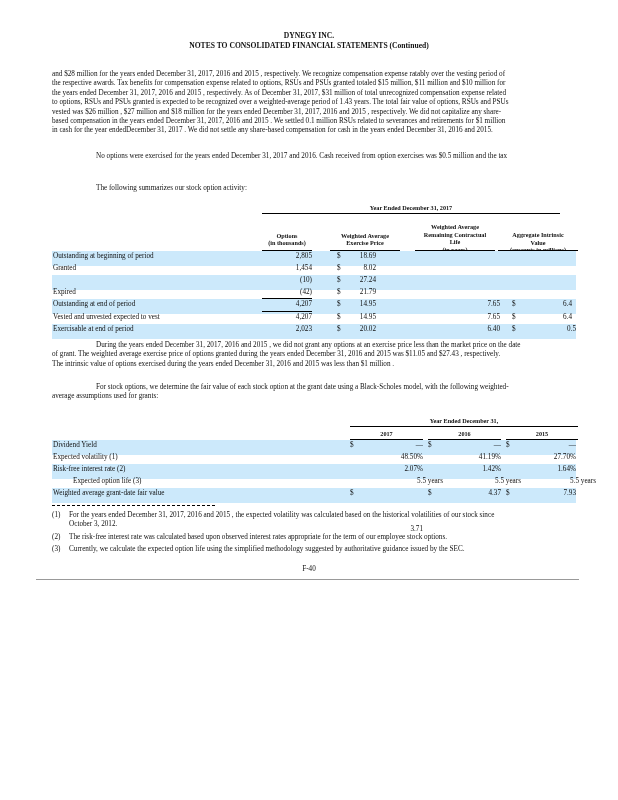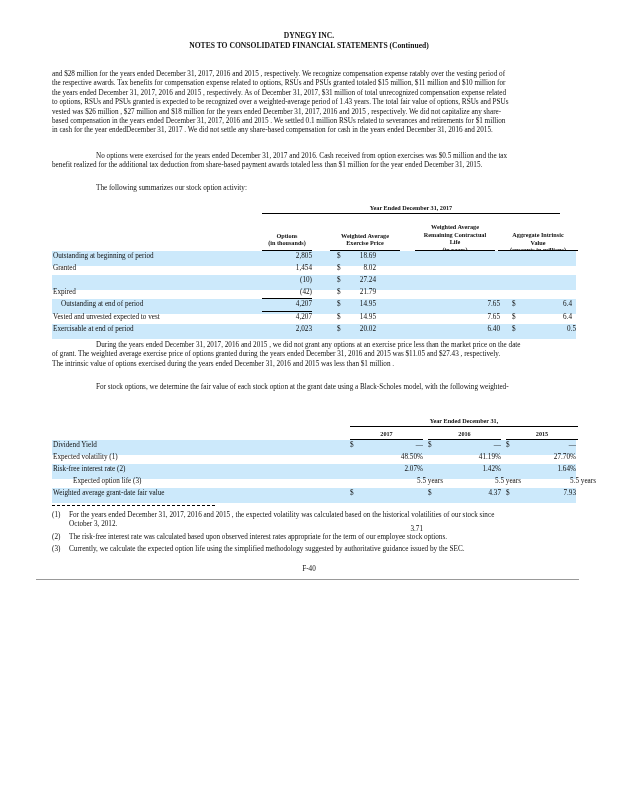--- a/index.html
+++ b/index.html
@@ -33,21 +33,20 @@
   <p>the respective awards. Tax benefits for compensation expense related to options, RSUs and PSUs granted totaled      $15 million,  $11 million and  $10 million  for</p>
   <p>the years ended December 31, 2017, 2016 and 2015   , respectively. As of  December 31, 2017,  $31 million of total unrecognized compensation expense related</p>
   <p>to options, RSUs and PSUs granted is expected to be recognized over a weighted-average period of      1.43  years. The total fair value of options, RSUs and PSUs</p>
   <p>vested was $26 million ,  $27 million and  $18 million  for the  years ended December 31, 2017, 2016 and 2015    , respectively. We did not capitalize any share-</p>
   <p>based compensation in the  years ended December 31, 2017, 2016 and 2015    . We settled 0.1 million  RSUs related to severances and retirements for   $1 million</p>
   <p>in cash for the year endedDecember 31, 2017 .  We did not settle any share-based compensation for cash in the years ended December 31, 2016 and 2015.</p>
 </div>
 
 <div class="abs para" style="top:152px;">
   <p class="indent">No options were exercised for the years ended     December 31, 2017 and 2016.   Cash received from option exercises was      $0.5 million  and the tax</p>
-  <p>benefit realized for the additional tax deduction from share-based payment awards totaled less than      $1 million  for the year ended December 31, 2015.</p>
 </div>
 
 <div class="abs" style="left:96px; top:184px;">The following summarizes our stock option activity:</div>
 
 <div>
   <div class="colh" style="left:262px; width:298px; top:204px;">Year Ended December 31, 2017</div>
   <div class="rule" style="left:262px; width:298px; top:213px;"></div>
 
   <div class="colh" style="left:262px; width:50px; top:232px;">
     <div>Options</div>
@@ -91,21 +90,21 @@
     <span class="r" style="right:200px;">27.24</span>
   </div>
   <div class="row" style="top:287px;">
     <span style="left:1px;">Expired</span>
     <span class="r" style="right:264px;">(42)</span>
     <span style="left:285px;">$</span>
     <span class="r" style="right:200px;">21.79</span>
   </div>
   <div class="rule" style="left:262px; width:50px; top:298px;"></div>
   <div class="row shade" style="top:299px;">
-    <span style="left:1px;padding-left:8px;">Outstanding at end of period</span>
+    <span style="left:1px;">Outstanding at end of period</span>
     <span class="r" style="right:264px;">4,207</span>
     <span style="left:285px;">$</span>
     <span class="r" style="right:200px;">14.95</span>
     <span class="r" style="right:76px;">7.65</span>
     <span style="left:460px;">$</span>
     <span class="r" style="right:4px;">6.4</span>
   </div>
   <div class="rule2" style="left:262px; width:50px; top:311px;"></div>
   <div class="row" style="top:312px;">
     <span style="left:1px;">Vested and unvested expected to vest</span>
@@ -128,20 +127,21 @@
 </div>
 
 <div class="abs para" style="top:341px;">
   <p class="indent">During the years ended December 31, 2017, 2016 and 2015    , we did not grant any options at an exercise price less than the market price on the date</p>
   <p>of grant. The weighted average exercise price of options granted during the       years ended December 31, 2016 and 2015   was $11.05  and  $27.43 , respectively.</p>
   <p>The intrinsic value of options exercised during the      years ended December 31, 2016 and 2015  was less than  $1 million .</p>
 </div>
 
 <div class="abs para" style="top:383px;">
   <p class="indent">For stock options, we determine the fair value of each stock option at the grant date using a Black-Scholes model, with the following weighted-</p>
+  <p>average assumptions used for grants:</p>
 </div>
 
 <div>
   <div class="colh" style="left:350px; width:228px; top:417px;">Year Ended December 31,</div>
   <div class="rule" style="left:350px; width:228px; top:426px;"></div>
   <div class="colh" style="left:350px; width:73px; top:430px;">2017</div>
   <div class="colh" style="left:428px; width:73px; top:430px;">2016</div>
   <div class="colh" style="left:506px; width:72px; top:430px;">2015</div>
   <div class="rule" style="left:350px; width:73px; top:439px;"></div>
   <div class="rule" style="left:428px; width:73px; top:439px;"></div>

